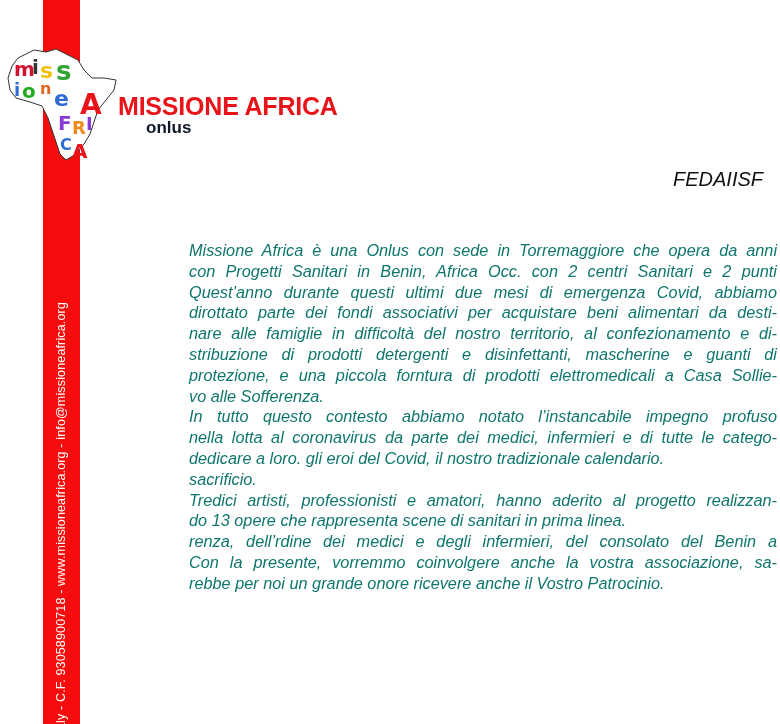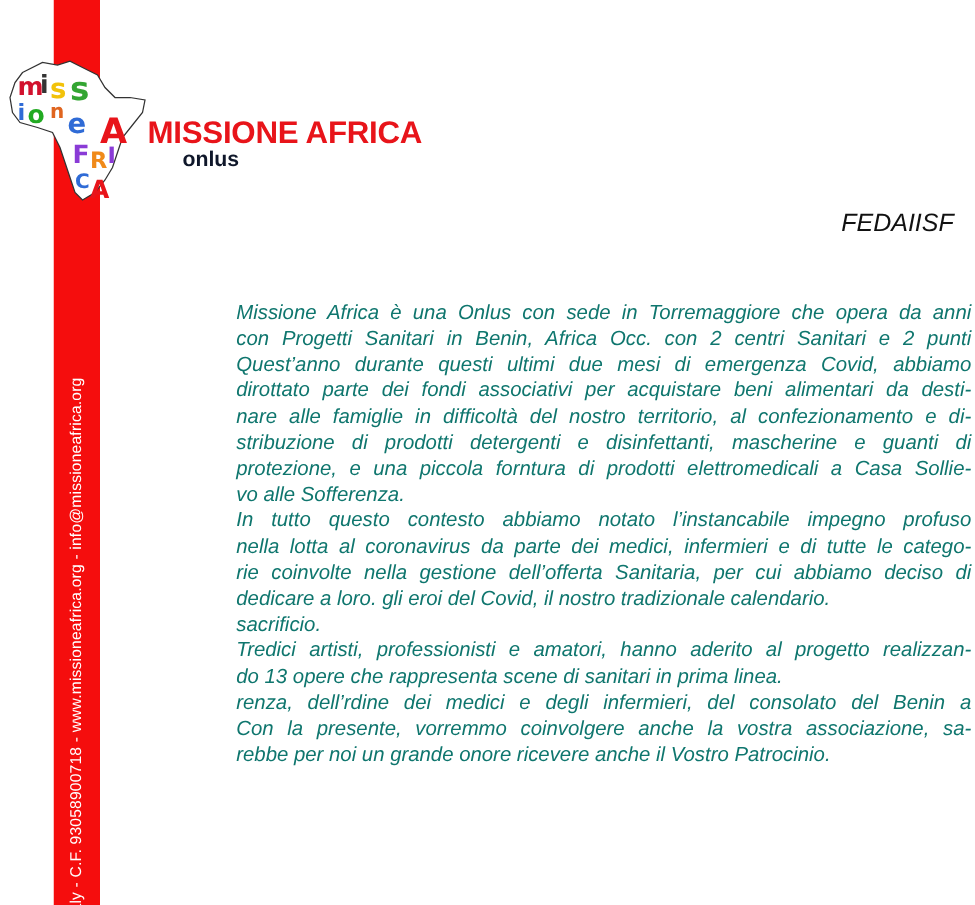--- a/index.html
+++ b/index.html
@@ -87,21 +87,20 @@
       <span class="line">Quest’anno durante questi ultimi due mesi di emergenza Covid, abbiamo</span>
       <span class="line">dirottato parte dei fondi associativi per acquistare beni alimentari da desti-</span>
       <span class="line">nare alle famiglie in difficoltà del nostro territorio, al confezionamento e di-</span>
       <span class="line">stribuzione di prodotti detergenti e disinfettanti, mascherine e guanti di</span>
       <span class="line">protezione, e una piccola forntura di prodotti elettromedicali a Casa Sollie-</span>
       <span class="line last">vo alle Sofferenza.</span>
     </p>
     <p>
       <span class="line">In tutto questo contesto abbiamo notato l’instancabile impegno profuso</span>
       <span class="line">nella lotta al coronavirus da parte dei medici, infermieri e di tutte le catego-</span>
-      <span class="line">rie coinvolte nella gestione dell’offerta Sanitaria, per cui abbiamo deciso di</span>
       <span class="line last">dedicare a loro. gli eroi del Covid, il nostro tradizionale calendario.</span>
     </p>
     <p>
       <span class="line last">sacrificio.</span>
     </p>
     <p>
       <span class="line">Tredici artisti, professionisti e amatori, hanno aderito al progetto realizzan-</span>
       <span class="line last">do 13 opere che rappresenta scene di sanitari in prima linea.</span>
     </p>
     <p>

